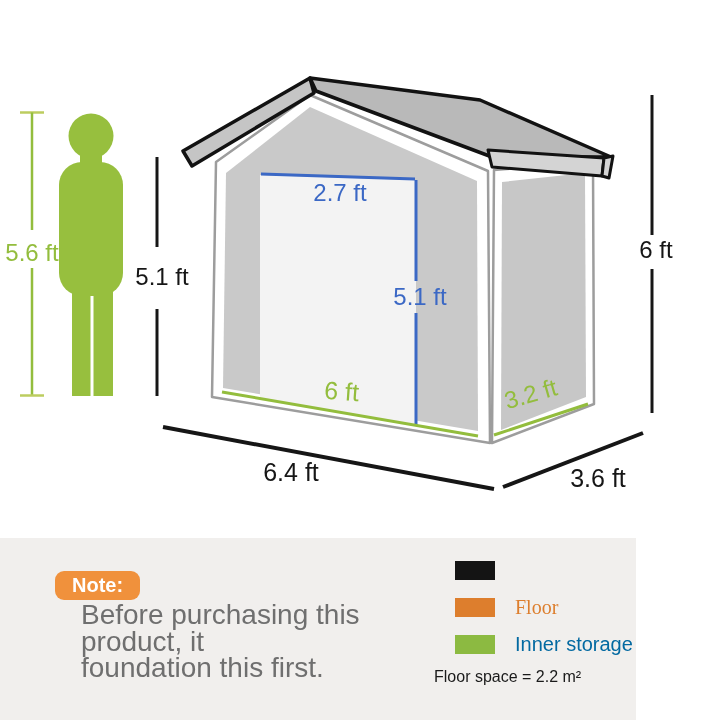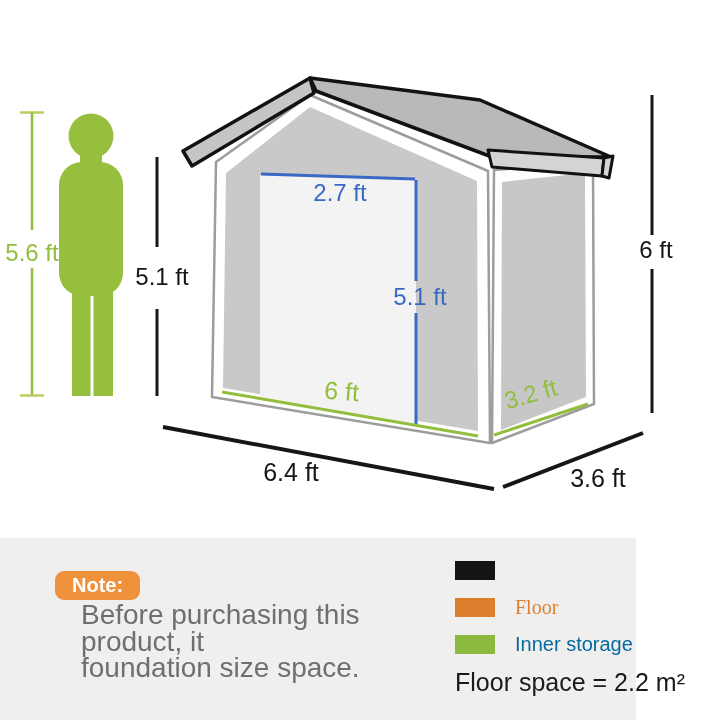--- a/index.html
+++ b/index.html
@@ -29,22 +29,22 @@
   .legend-row{display:flex;align-items:center;height:19px;margin-bottom:18px;}
   .swatch{width:40px;height:19px;margin-right:20px;flex:0 0 auto;}
   .swatch-overall{background:#141414;}
   .swatch-floor{background:#dd7e2d;}
   .swatch-inner{background:#8cba41;}
   .legend-label{font-size:20px;line-height:19px;white-space:nowrap;}
   .label-overall{color:#1a1a1a;}
   .label-floor{color:#dd7e2d;font-family:Liberation Serif, serif;}
   .label-inner{color:#0369a1;}
   .floor-space{
-    position:absolute;left:455px;top:130px;
-    color:#1a1a1a;font-size:25px;white-space:nowrap;
+    position:absolute;left:434px;top:130px;
+    color:#1a1a1a;font-size:16px;white-space:nowrap;
   }
 </style>
 </head>
 <body>
 
 <div class="screen">
 
   <svg class="diagram-svg" width="720" height="538" viewBox="0 0 720 538">
 
     <g fill="#97bf3e">
@@ -106,21 +106,21 @@
     <text class="dim-label" x="291" y="481" font-size="25" fill="#161616" text-anchor="middle">6.4 ft</text>
     <text class="dim-label" x="598" y="487" font-size="25" fill="#161616" text-anchor="middle">3.6 ft</text>
   </svg>
 
   <div class="info-band">
 
     <div class="note-badge">Note:</div>
 
     <div class="note-text">
       <div>Before purchasing this product, it</div>
-      <div>foundation size space.</div>
+      <div>foundation this first.</div>
     </div>
 
     <div class="legend">
       <div class="legend-row">
         <div class="swatch swatch-overall"></div>
       </div>
       <div class="legend-row">
         <div class="swatch swatch-floor"></div>
         <div class="legend-label label-floor">Floor</div>
       </div>

